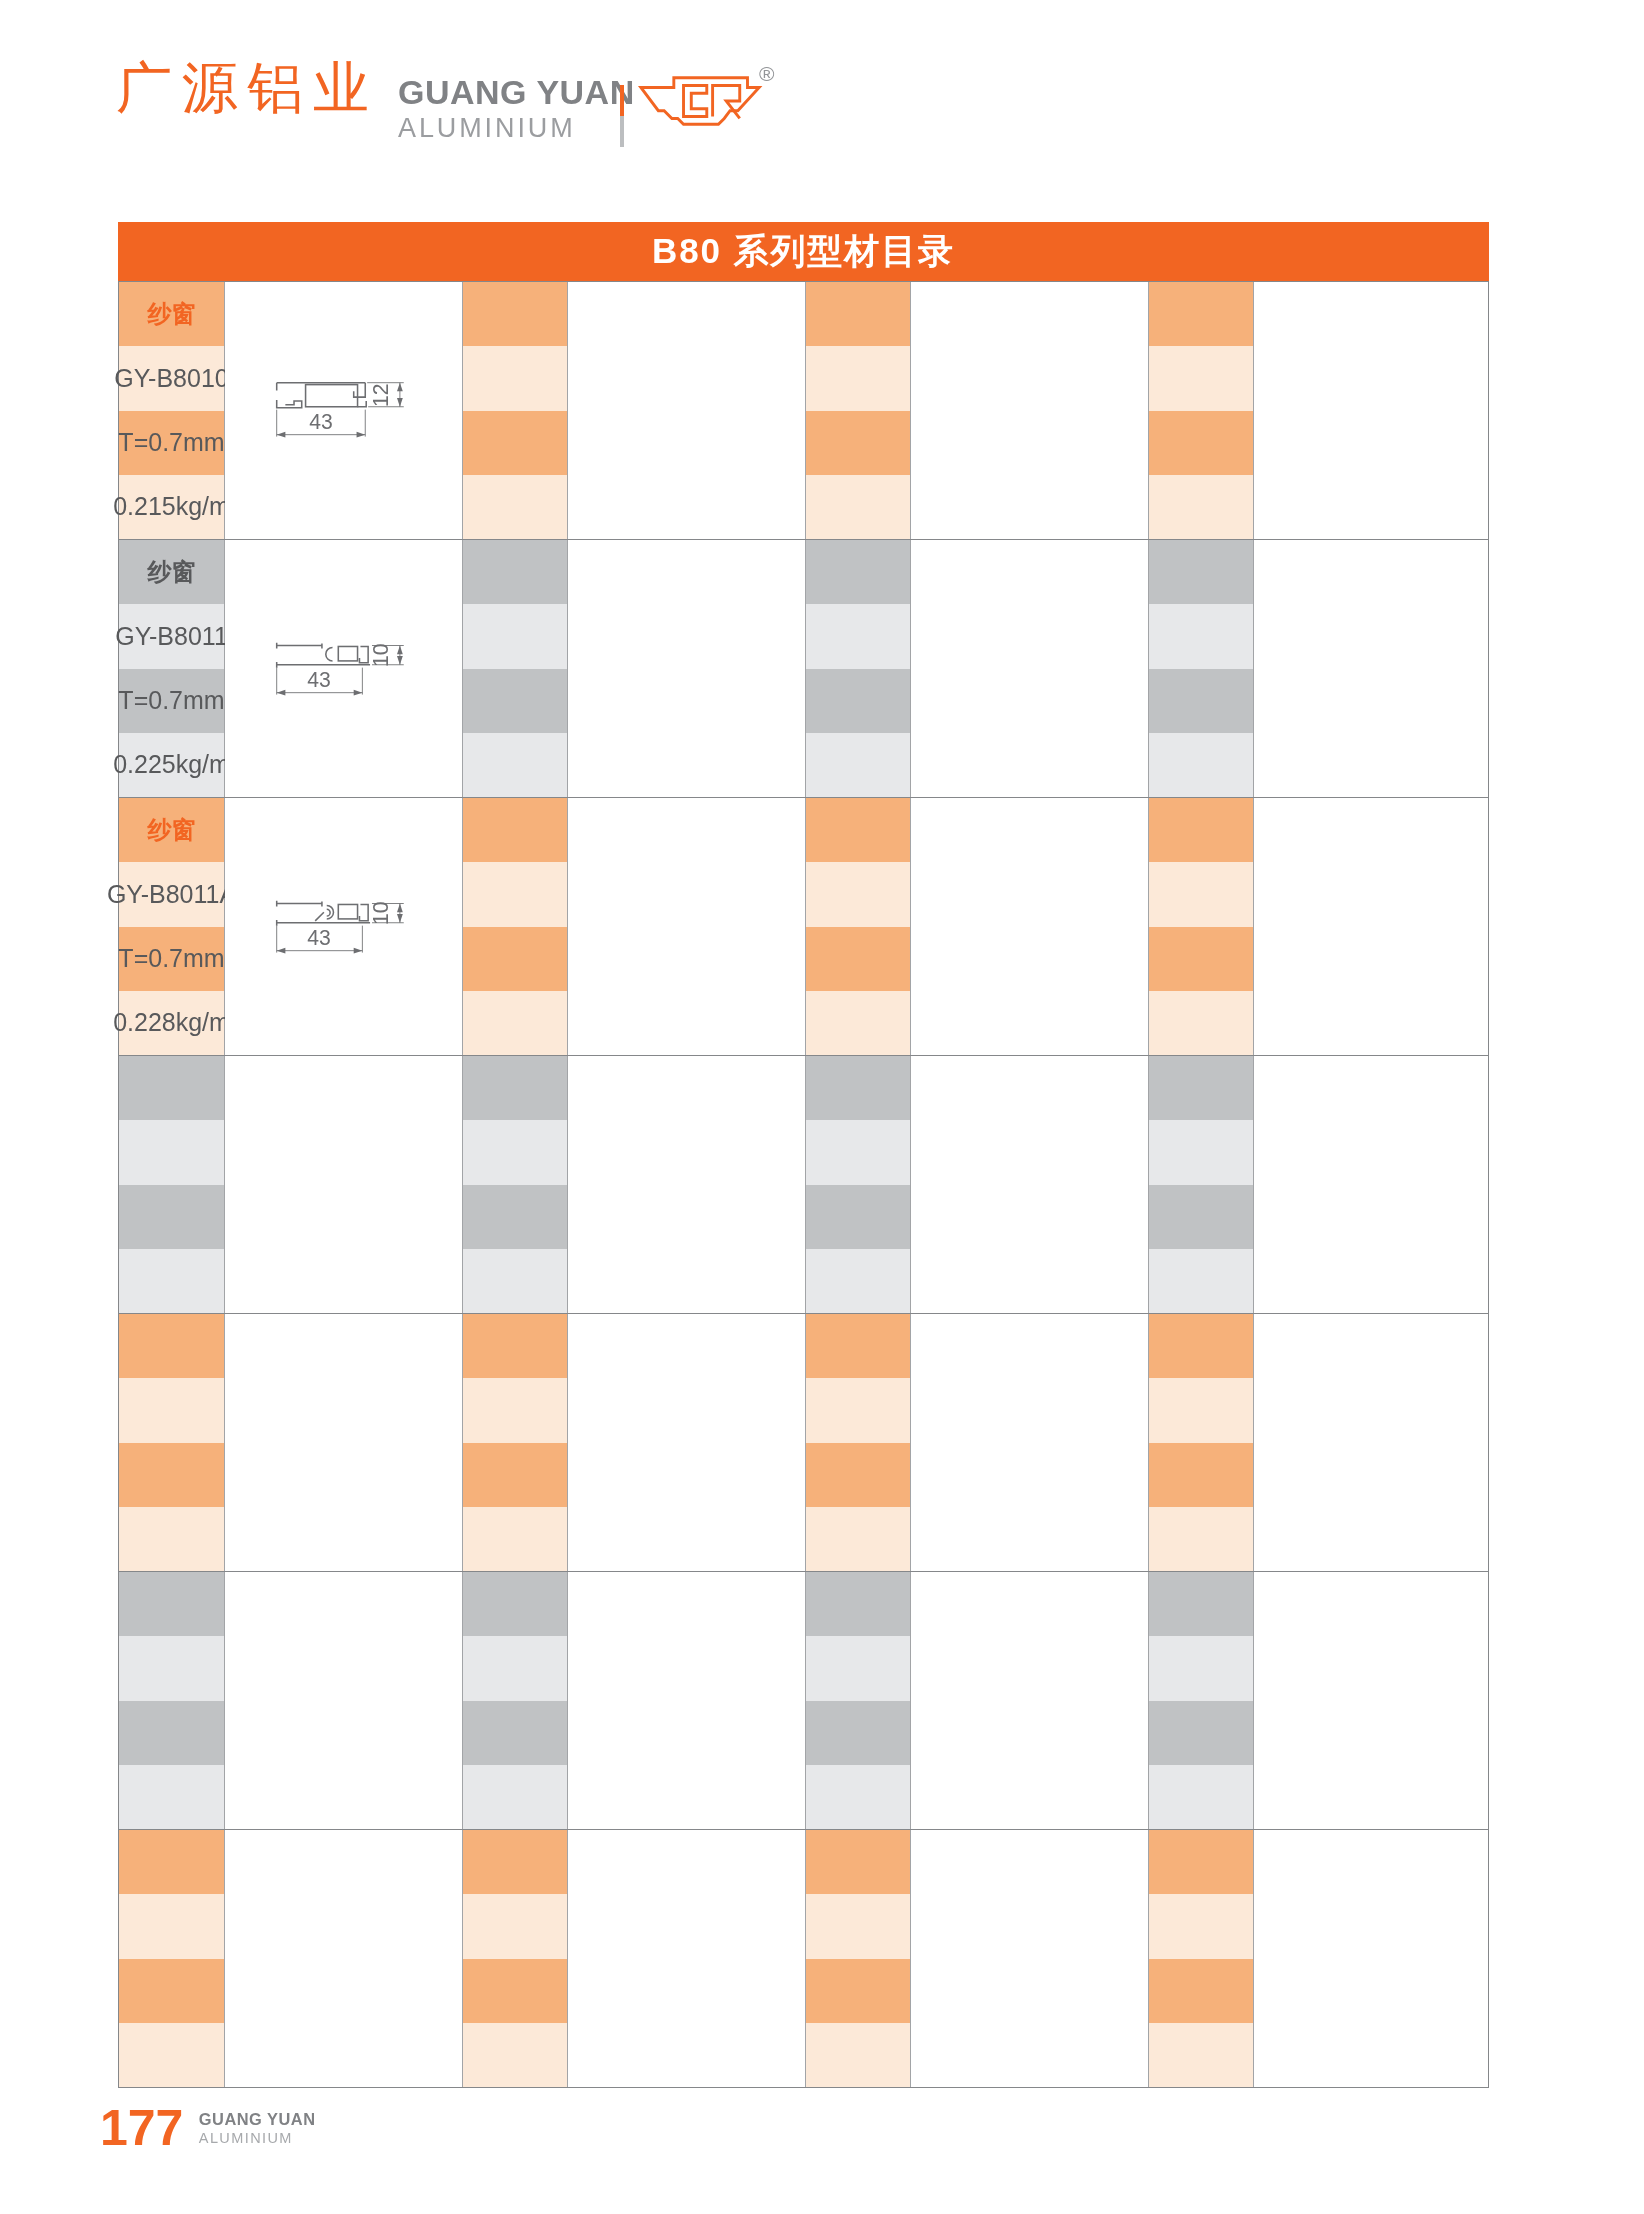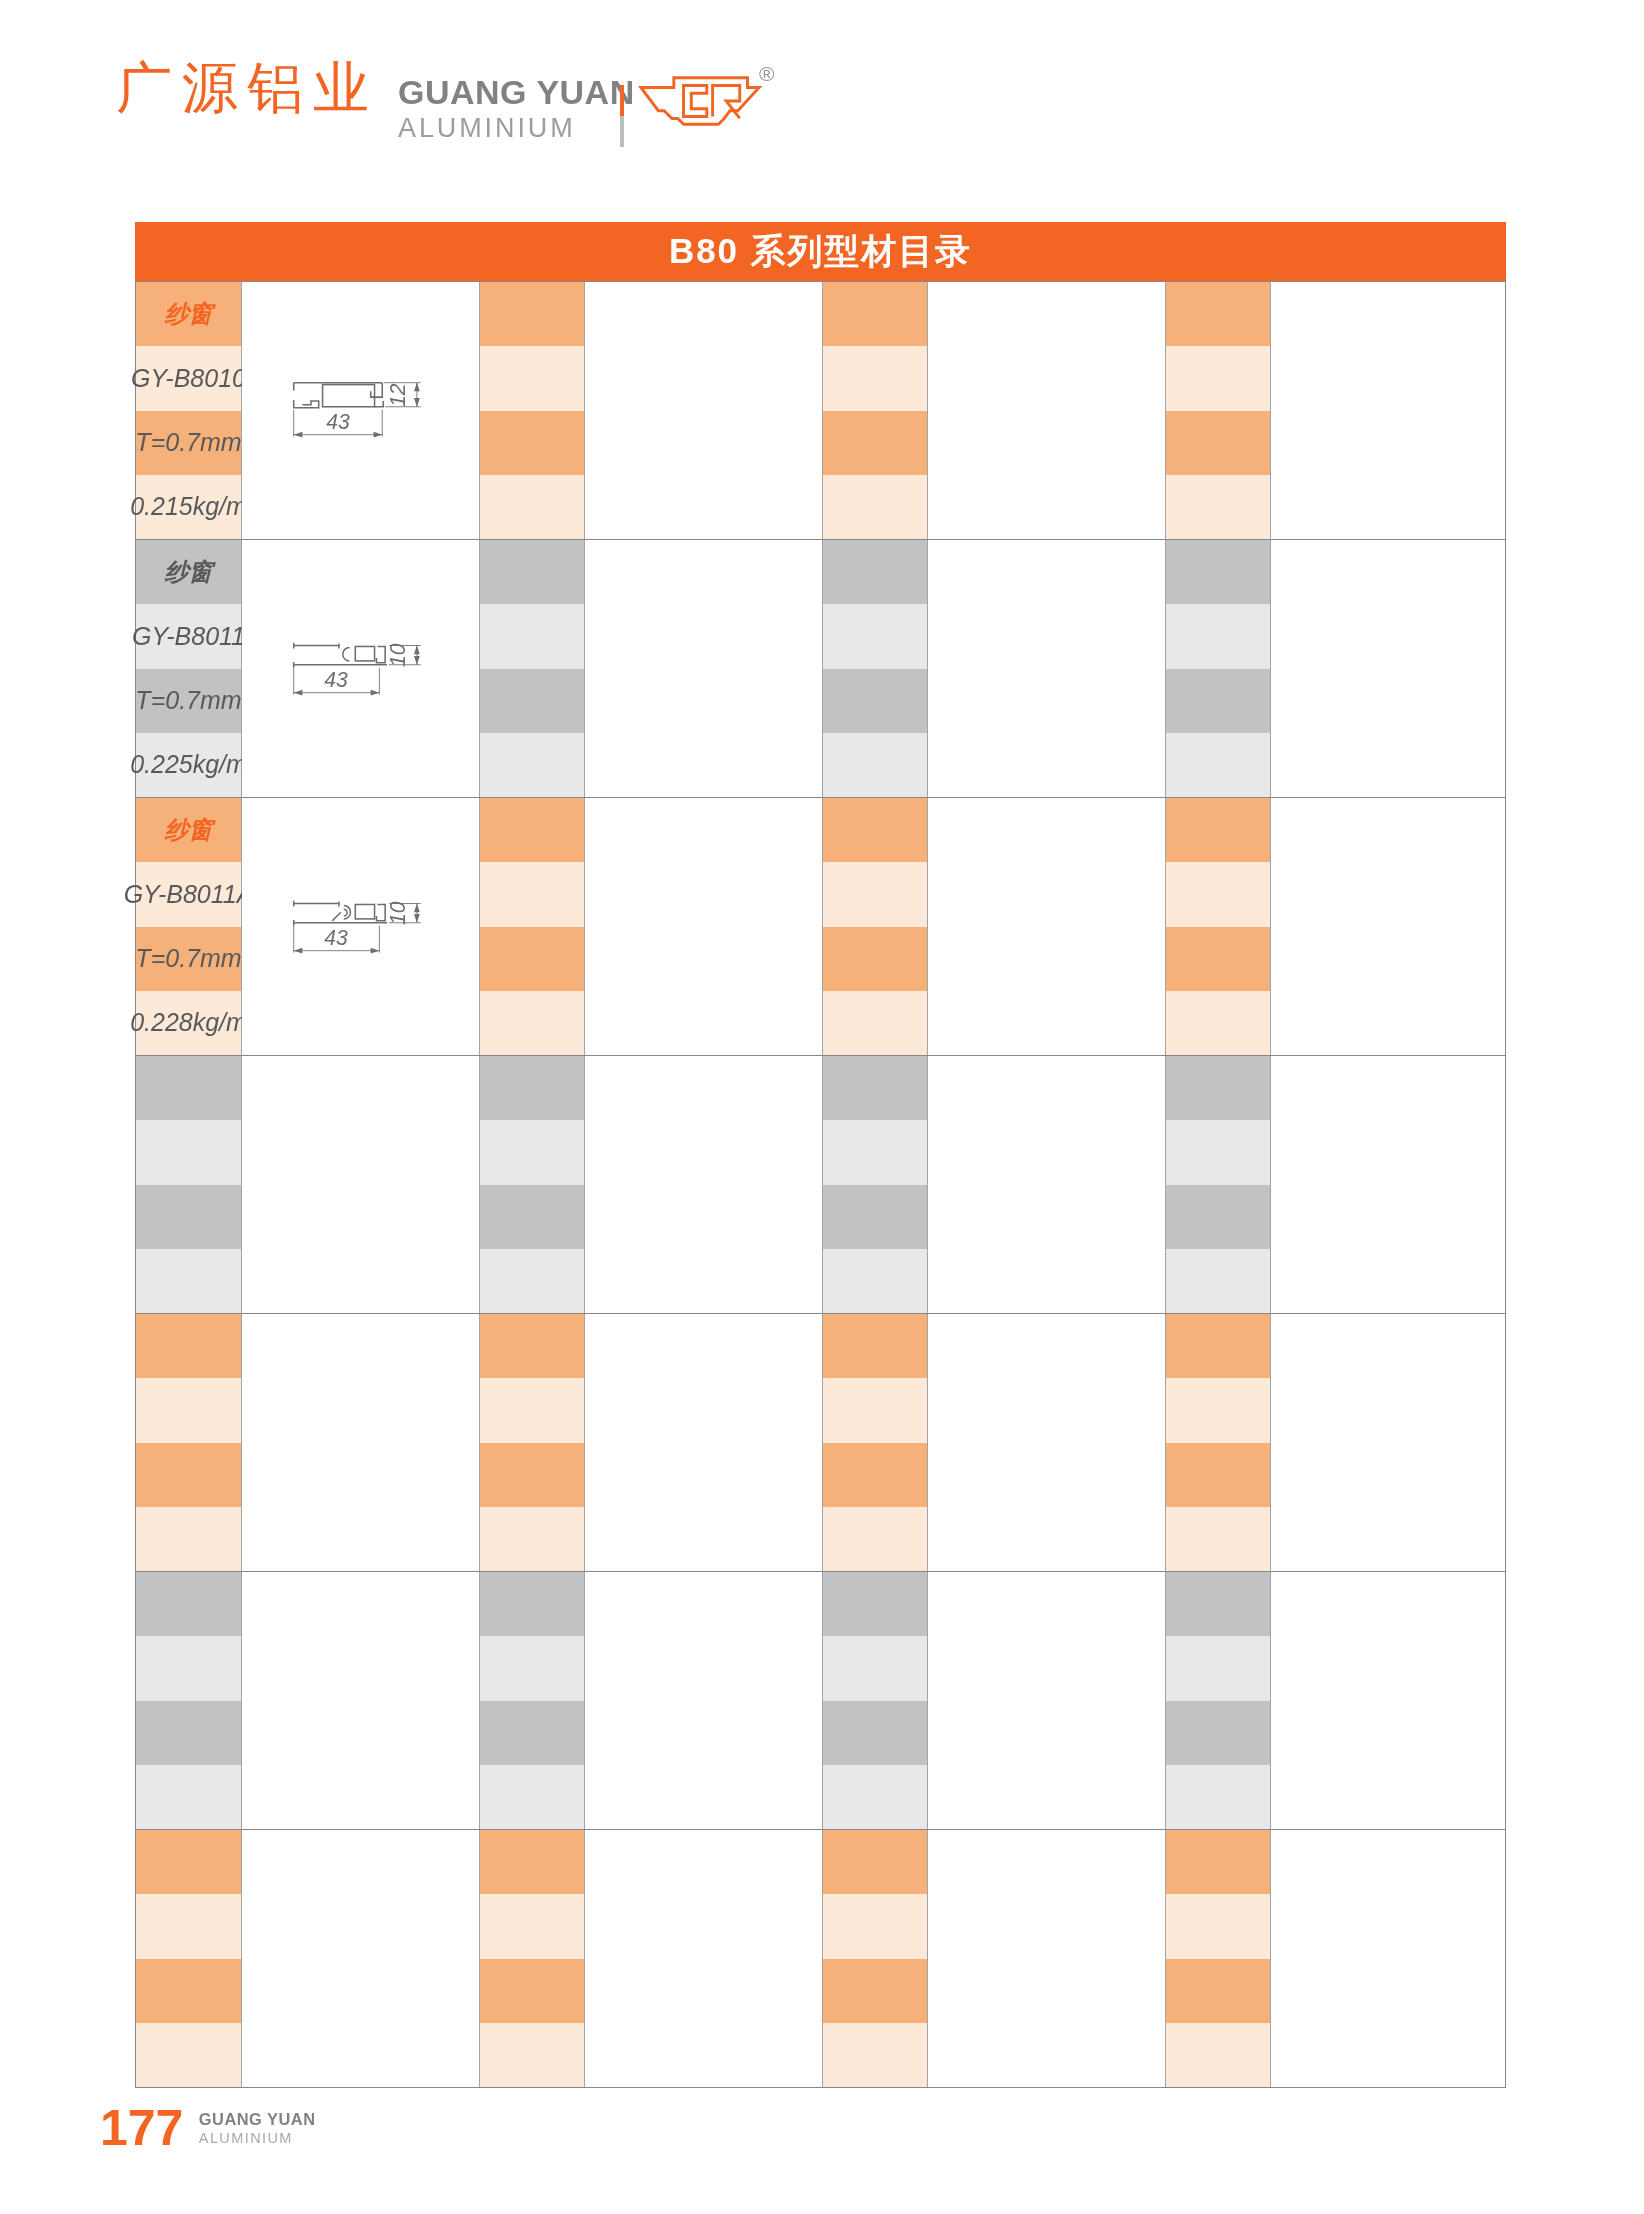--- a/index.html
+++ b/index.html
@@ -19,27 +19,27 @@
   .logo-en{position:absolute;left:398px;top:75px;line-height:1;}
   .logo-en .en1{font-size:34px;font-weight:bold;color:var(--gray-logo);letter-spacing:0.5px;}
   .logo-en .en2{font-size:27px;font-weight:400;color:var(--gray-logo-light);
     letter-spacing:2.9px;margin-top:5.8px;}
   .brand-divider{position:absolute;left:620px;top:85px;width:3.9px;height:62px;
     background:linear-gradient(to bottom,var(--accent) 0 50%,#BCBEC0 50% 100%);}
   .emblem{position:absolute;left:637px;top:66px;}
   .reg-mark{position:absolute;left:759px;top:62px;font-size:21px;color:#939598;}
 
   
-  .catalog{position:absolute;left:135px;top:222px;width:1371px;text-align:right;}
+  .catalog{position:absolute;left:118px;top:222px;width:1371px;text-align:right;}
   .catalog-title{height:59px;background:var(--accent);color:#fff;font-size:35px;
     font-weight:bold;letter-spacing:1.9px;display:flex;align-items:center;justify-content:center;}
   .catalog-body{border-left:1px solid var(--grid);border-right:1px solid var(--grid);
     border-bottom:1px solid var(--grid);}
   .block{display:flex;height:258px;border-top:1px solid var(--grid);background:#fff;}
-  .group{width:343px;display:flex;font-style:italic;}
+  .group{width:343px;display:flex;}
   .group:last-child{flex:1;}
   .label-col{width:106px;display:flex;flex-direction:column;
     border-left:1px solid var(--grid-soft);border-right:1px solid var(--grid-soft);}
   .group:first-child .label-col{border-left:none;}
   .lcell{flex:1;display:flex;align-items:center;justify-content:center;
     font-size:25px;color:var(--text-dark);white-space:nowrap;}
   .block.orange .lcell:nth-child(odd){background:var(--row-orange);}
   .block.orange .lcell:nth-child(even){background:var(--row-cream);}
   .block.gray .lcell:nth-child(odd){background:var(--row-gray);}
   .block.gray .lcell:nth-child(even){background:var(--row-gray-light);}

